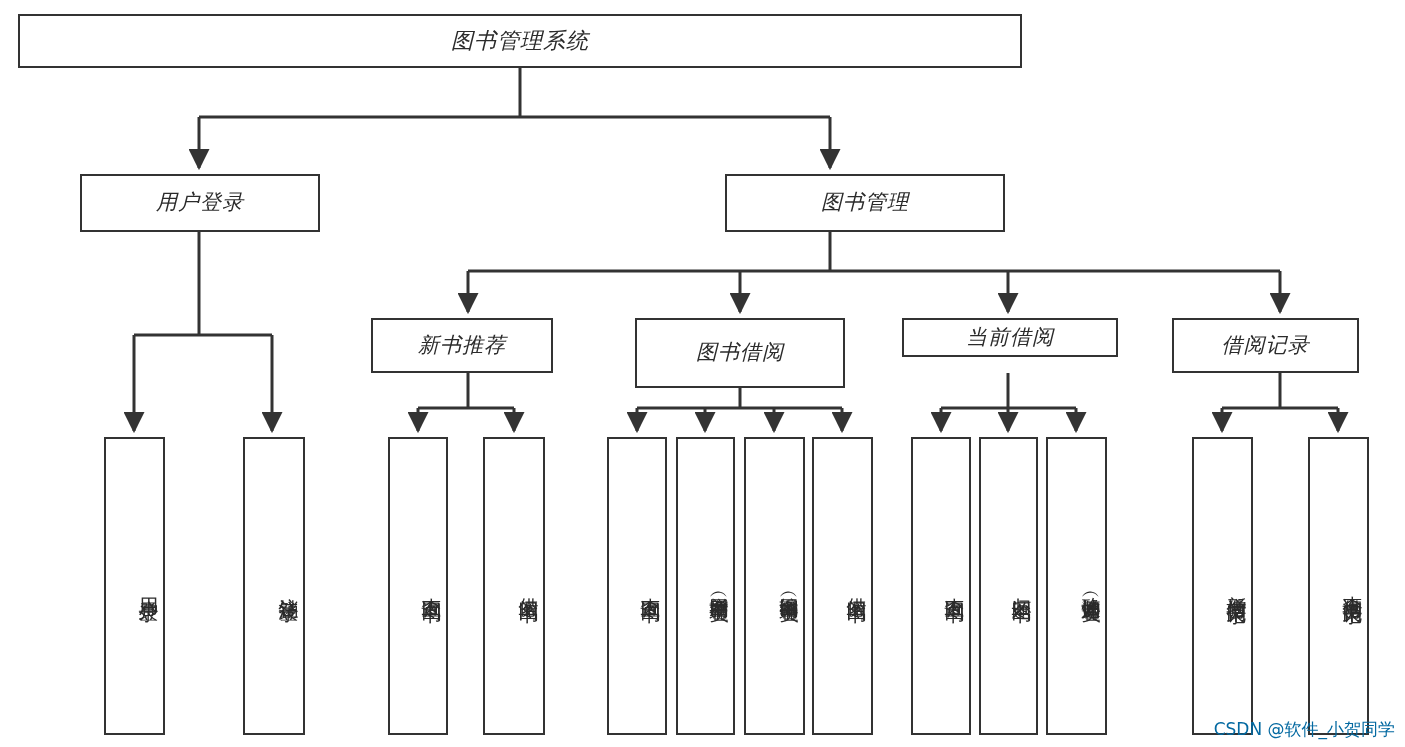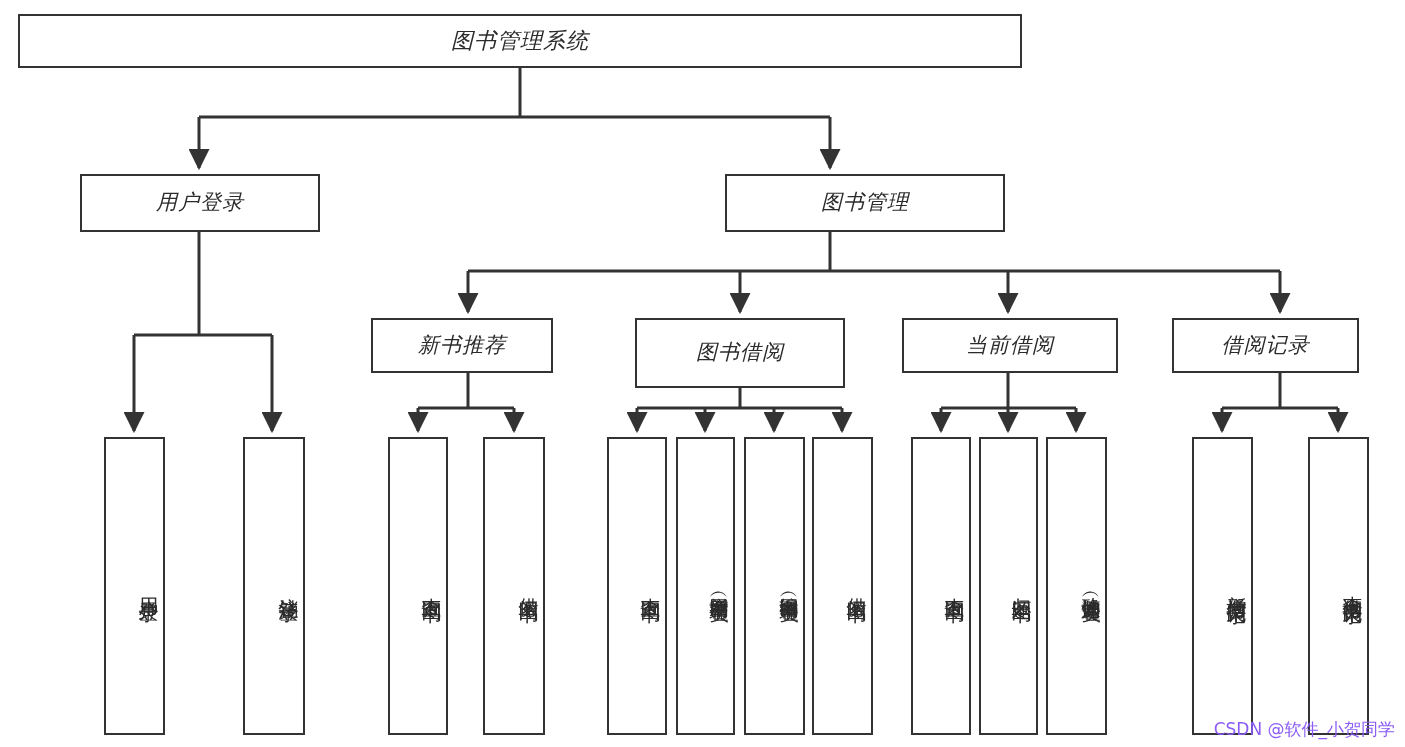--- a/index.html
+++ b/index.html
@@ -44,21 +44,21 @@
     justify-content:center;
     white-space:nowrap;
   }
   .node.vert.longtxt{font-size:19px;letter-spacing:1px;}
 
   
   #watermark{
     position:absolute;
     right:10px;bottom:6px;
     font-size:17px;
-    color:#8b5cf6;
+    color:#0369a1;
     white-space:nowrap;
     font-family:"DejaVu Sans","Liberation Sans",sans-serif;
   }
 </style>
 </head>
 <body>
 
 <div id="canvas">
 
   <svg id="links" viewBox="0 0 1405 747" xmlns="http://www.w3.org/2000/svg">
@@ -117,21 +117,21 @@
   <div class="node horiz root" style="left:18px;top:14px;width:1004px;height:54px;">图书管理系统</div>
 
   <div class="node horiz" style="left:80px;top:174px;width:240px;height:58px;">用户登录</div>
 
   <div class="node horiz" style="left:712px;top:174px;width:280px;height:58px;margin-left:13px;">图书管理</div>
 
   <div class="node horiz" style="left:362px;top:318px;width:182px;height:55px;margin-left:9px;">新书推荐</div>
 
   <div class="node horiz" style="left:635px;top:318px;width:210px;height:70px;">图书借阅</div>
 
-  <div class="node horiz" style="left:902px;top:318px;width:216px;height:55px;">当前借阅</div>
+  <div class="node horiz" style="left:902px;top:318px;width:216px;height:39px;">当前借阅</div>
 
   <div class="node horiz" style="left:1172px;top:318px;width:187px;height:55px;">借阅记录</div>
 
   <div class="node vert" style="left:104px;top:437px;width:61px;height:298px;">用户登录</div>
 
   <div class="node vert" style="left:243px;top:437px;width:62px;height:298px;">注销登录</div>
 
   <div class="node vert" style="left:388px;top:437px;width:60px;height:298px;">查询图书</div>
 
   <div class="node vert" style="left:483px;top:437px;width:62px;height:298px;">借阅图书</div>

